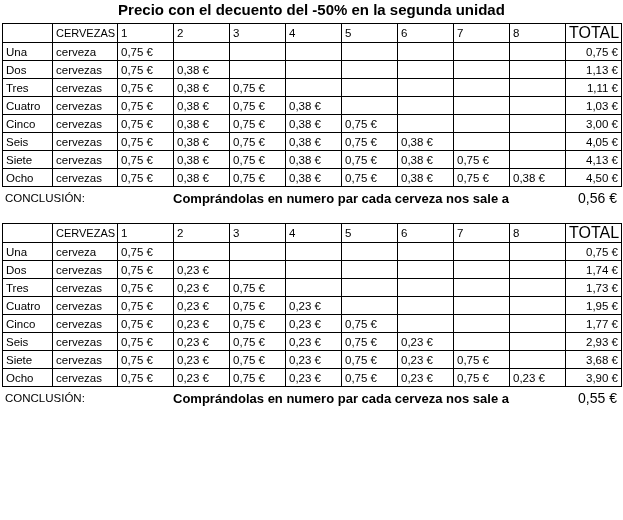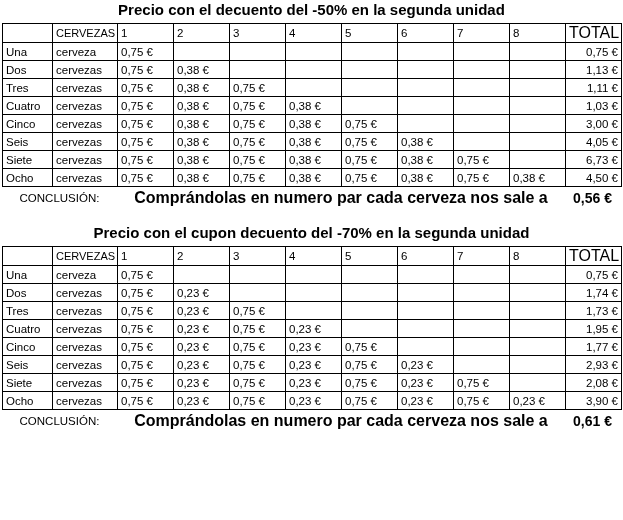--- a/index.html
+++ b/index.html
@@ -87,31 +87,31 @@
     width: 619px;
     margin-left: 2px;
     font-size: 11.5px;
   }
   .concl-table td {
     height: 22px;
     padding: 0 3px;
     border: none;
   }
   td.concl-label {
-    text-align: center;
+    text-align: left;
     font-size: 11.5px;
   }
   td.concl-text {
     text-align: center;
     font-weight: bold;
-    font-size: 16px;
+    font-size: 13px;
   }
   td.concl-value {
-    text-align: center;
-    font-weight: bold;
+    text-align: right;
+    font-weight: normal;
     font-size: 14px;
     padding-right: 4px;
   }
   .spacer {
     height: 14px;
   }
 </style>
 </head>
 <body>
 
@@ -232,21 +232,21 @@
           <td class="lbl">Siete</td>
           <td class="word">cervezas</td>
           <td class="val">0,75 €</td>
           <td class="val">0,38 €</td>
           <td class="val">0,75 €</td>
           <td class="val">0,38 €</td>
           <td class="val">0,75 €</td>
           <td class="val">0,38 €</td>
           <td class="val">0,75 €</td>
           <td class="val"></td>
-          <td class="tot">6,73 €</td>
+          <td class="tot">4,13 €</td>
         </tr>
         <tr>
           <td class="lbl">Ocho</td>
           <td class="word">cervezas</td>
           <td class="val">0,75 €</td>
           <td class="val">0,38 €</td>
           <td class="val">0,75 €</td>
           <td class="val">0,38 €</td>
           <td class="val">0,75 €</td>
           <td class="val">0,38 €</td>
@@ -269,21 +269,20 @@
         <td class="concl-text">Comprándolas en numero par cada cerveza nos sale a</td>
         <td class="concl-value">0,56 €</td>
       </tr>
     </tbody>
       </table>
   </div>
 
   <div class="spacer"></div>
 
   <div class="block">
-    <div class="title">Precio con el cupon decuento del -70% en la segunda unidad</div>
 
     <table class="grid">
       <colgroup>
         <col class="c-label">
           <col class="c-word">
         <col class="c-num">
           <col class="c-num">
           <col class="c-num">
           <col class="c-num">
         <col class="c-num">
@@ -390,21 +389,21 @@
           <td class="lbl">Siete</td>
           <td class="word">cervezas</td>
           <td class="val">0,75 €</td>
           <td class="val">0,23 €</td>
           <td class="val">0,75 €</td>
           <td class="val">0,23 €</td>
           <td class="val">0,75 €</td>
           <td class="val">0,23 €</td>
           <td class="val">0,75 €</td>
           <td class="val"></td>
-          <td class="tot">2,08 €</td>
+          <td class="tot">3,68 €</td>
         </tr>
         <tr>
           <td class="lbl">Ocho</td>
           <td class="word">cervezas</td>
           <td class="val">0,75 €</td>
           <td class="val">0,23 €</td>
           <td class="val">0,75 €</td>
           <td class="val">0,23 €</td>
           <td class="val">0,75 €</td>
           <td class="val">0,23 €</td>
@@ -418,19 +417,19 @@
     <table class="concl-table">
       <colgroup>
         <col style="width:115px">
           <col style="width:448px">
           <col style="width:56px">
       </colgroup>
       <tbody>
           <tr>
         <td class="concl-label">CONCLUSIÓN:</td>
         <td class="concl-text">Comprándolas en numero par cada cerveza nos sale a</td>
-        <td class="concl-value">0,61 €</td>
+        <td class="concl-value">0,55 €</td>
       </tr>
     </tbody>
       </table>
   </div>
 
 </div>
 
 </body></html>

